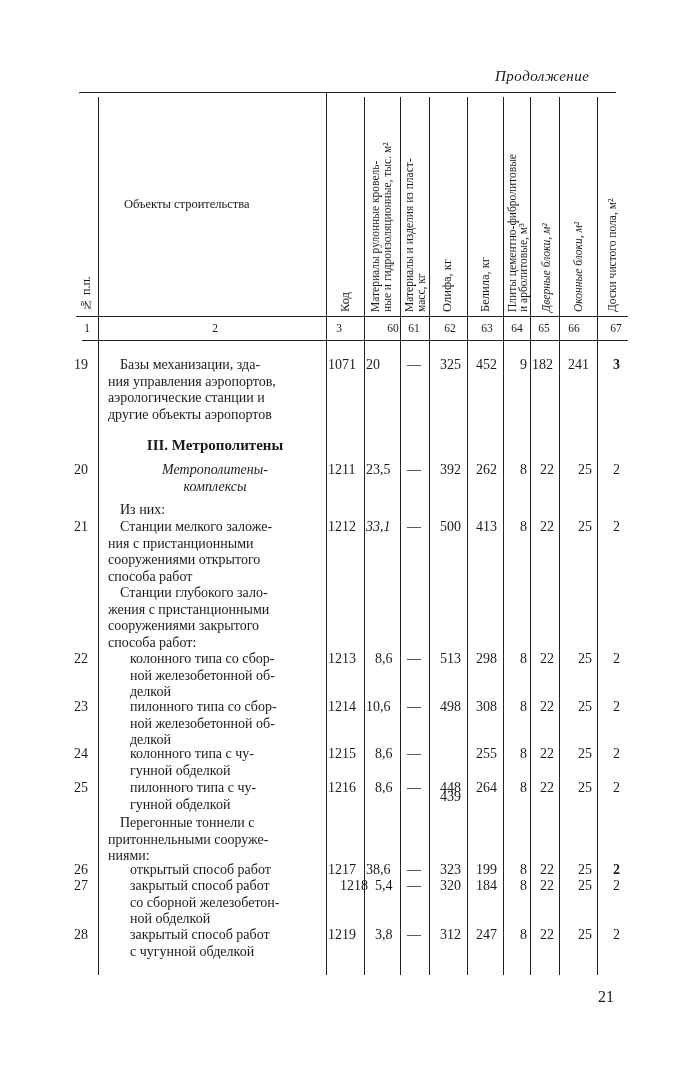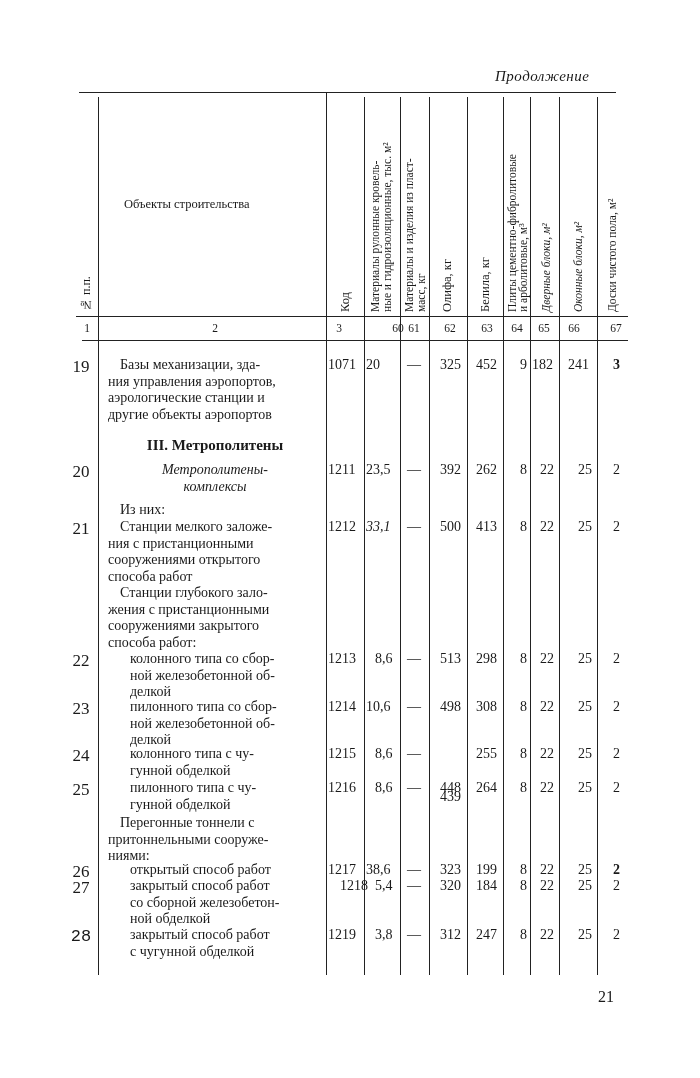--- a/index.html
+++ b/index.html
@@ -6,21 +6,21 @@
   body { width:700px; height:1078px; position:relative; overflow:hidden;
          font-family:"Liberation Serif","DejaVu Serif",serif; color:#1a1a1a; }
   .abs { position:absolute; }
   .cont { left:495px; top:68px; font-size:15px; font-style:italic; letter-spacing:0.5px; }
   .hline { position:absolute; height:0; border-top:1.5px solid #222; }
   .vline { position:absolute; width:0; border-left:1.3px solid #222; }
   .vhead { position:absolute; writing-mode:vertical-rl; transform:rotate(180deg);
            font-size:11.5px; line-height:12px; white-space:nowrap; text-align:left; }
   .hcenter { position:absolute; font-size:12px; }
   .colnum { position:absolute; top:322px; font-size:11.5px; text-align:center; }
-  .num { position:absolute; font-size:17px; text-align:center; width:26px; left:68px; }
+  .num { position:absolute; font-size:14px; text-align:center; width:26px; left:68px; }
   .txt { position:absolute; left:108px; width:214px; font-size:14px; line-height:16.5px; }
   .txt.just { text-align:justify; }
   .ind1 { padding-left:12px; }
   .ind2 { padding-left:22px; }
   .sec { font-weight:bold; text-align:center; font-size:15px; }
   .ital { font-style:italic; text-align:center; }
   .cell { position:absolute; font-size:14px; text-align:right; }
   .pagenum { left:598px; top:988px; font-size:16px; }
 </style>
 </head>
@@ -61,21 +61,21 @@
   <div class="vhead" style="left:1px; top:0; height:216px;">Плиты цементно-фибролитовые</div>
   <div class="vhead" style="left:12px; top:0; height:216px;">и арболитовые, м³</div>
 </div>
 <div class="vhead" style="left:540px; top:96px; height:216px; font-style:italic;">Дверные блоки, м²</div>
 <div class="vhead" style="left:572px; top:96px; height:216px; font-style:italic;">Оконные блоки, м²</div>
 <div class="vhead" style="left:606px; top:96px; height:216px;">Доски чистого пола, м²</div>
 
 <div class="colnum" style="left:80px; width:14px;">1</div>
 <div class="colnum" style="left:200px; width:30px;">2</div>
 <div class="colnum" style="left:328px; width:22px;">3</div>
-<div class="colnum" style="left:381px; width:34px;">60</div>
+<div class="colnum" style="left:366px; width:34px;padding-left:10px;">60</div>
 <div class="colnum" style="left:400px; width:28px;">61</div>
 <div class="colnum" style="left:432px; width:36px;">62</div>
 <div class="colnum" style="left:470px; width:34px;">63</div>
 <div class="colnum" style="left:504px; width:26px;">64</div>
 <div class="colnum" style="left:531px; width:26px;">65</div>
 <div class="colnum" style="left:560px; width:28px;">66</div>
 <div class="colnum" style="left:605px; width:22px;">67</div>
 
 <div>
   <div class="num" style="top:357px;">19</div>
@@ -247,21 +247,21 @@
   <div class="cell" style="top:878px; left:407px;">—</div>
   <div class="cell" style="top:878px; left:440px;">320</div>
   <div class="cell" style="top:878px; left:476px;">184</div>
   <div class="cell" style="top:878px; left:520px;">8</div>
   <div class="cell" style="top:878px; left:540px;">22</div>
   <div class="cell" style="top:878px; left:578px;">25</div>
   <div class="cell" style="top:878px; left:613px;">2</div>
 </div>
 
 <div>
-  <div class="num" style="top:927px;font-family:Liberation Mono, monospace;">28</div>
+  <div class="num" style="top:927px;">28</div>
   <div class="txt ind2" style="top:927px; width:192px;">
     <div>закрытый способ работ</div>
     <div>с чугунной обделкой</div>
   </div>
   <div class="cell" style="top:927px; left:328px;">1219</div>
   <div class="cell" style="top:927px; left:375px;">3,8</div>
   <div class="cell" style="top:927px; left:407px;">—</div>
   <div class="cell" style="top:927px; left:440px;">312</div>
   <div class="cell" style="top:927px; left:476px;">247</div>
   <div class="cell" style="top:927px; left:520px;">8</div>

